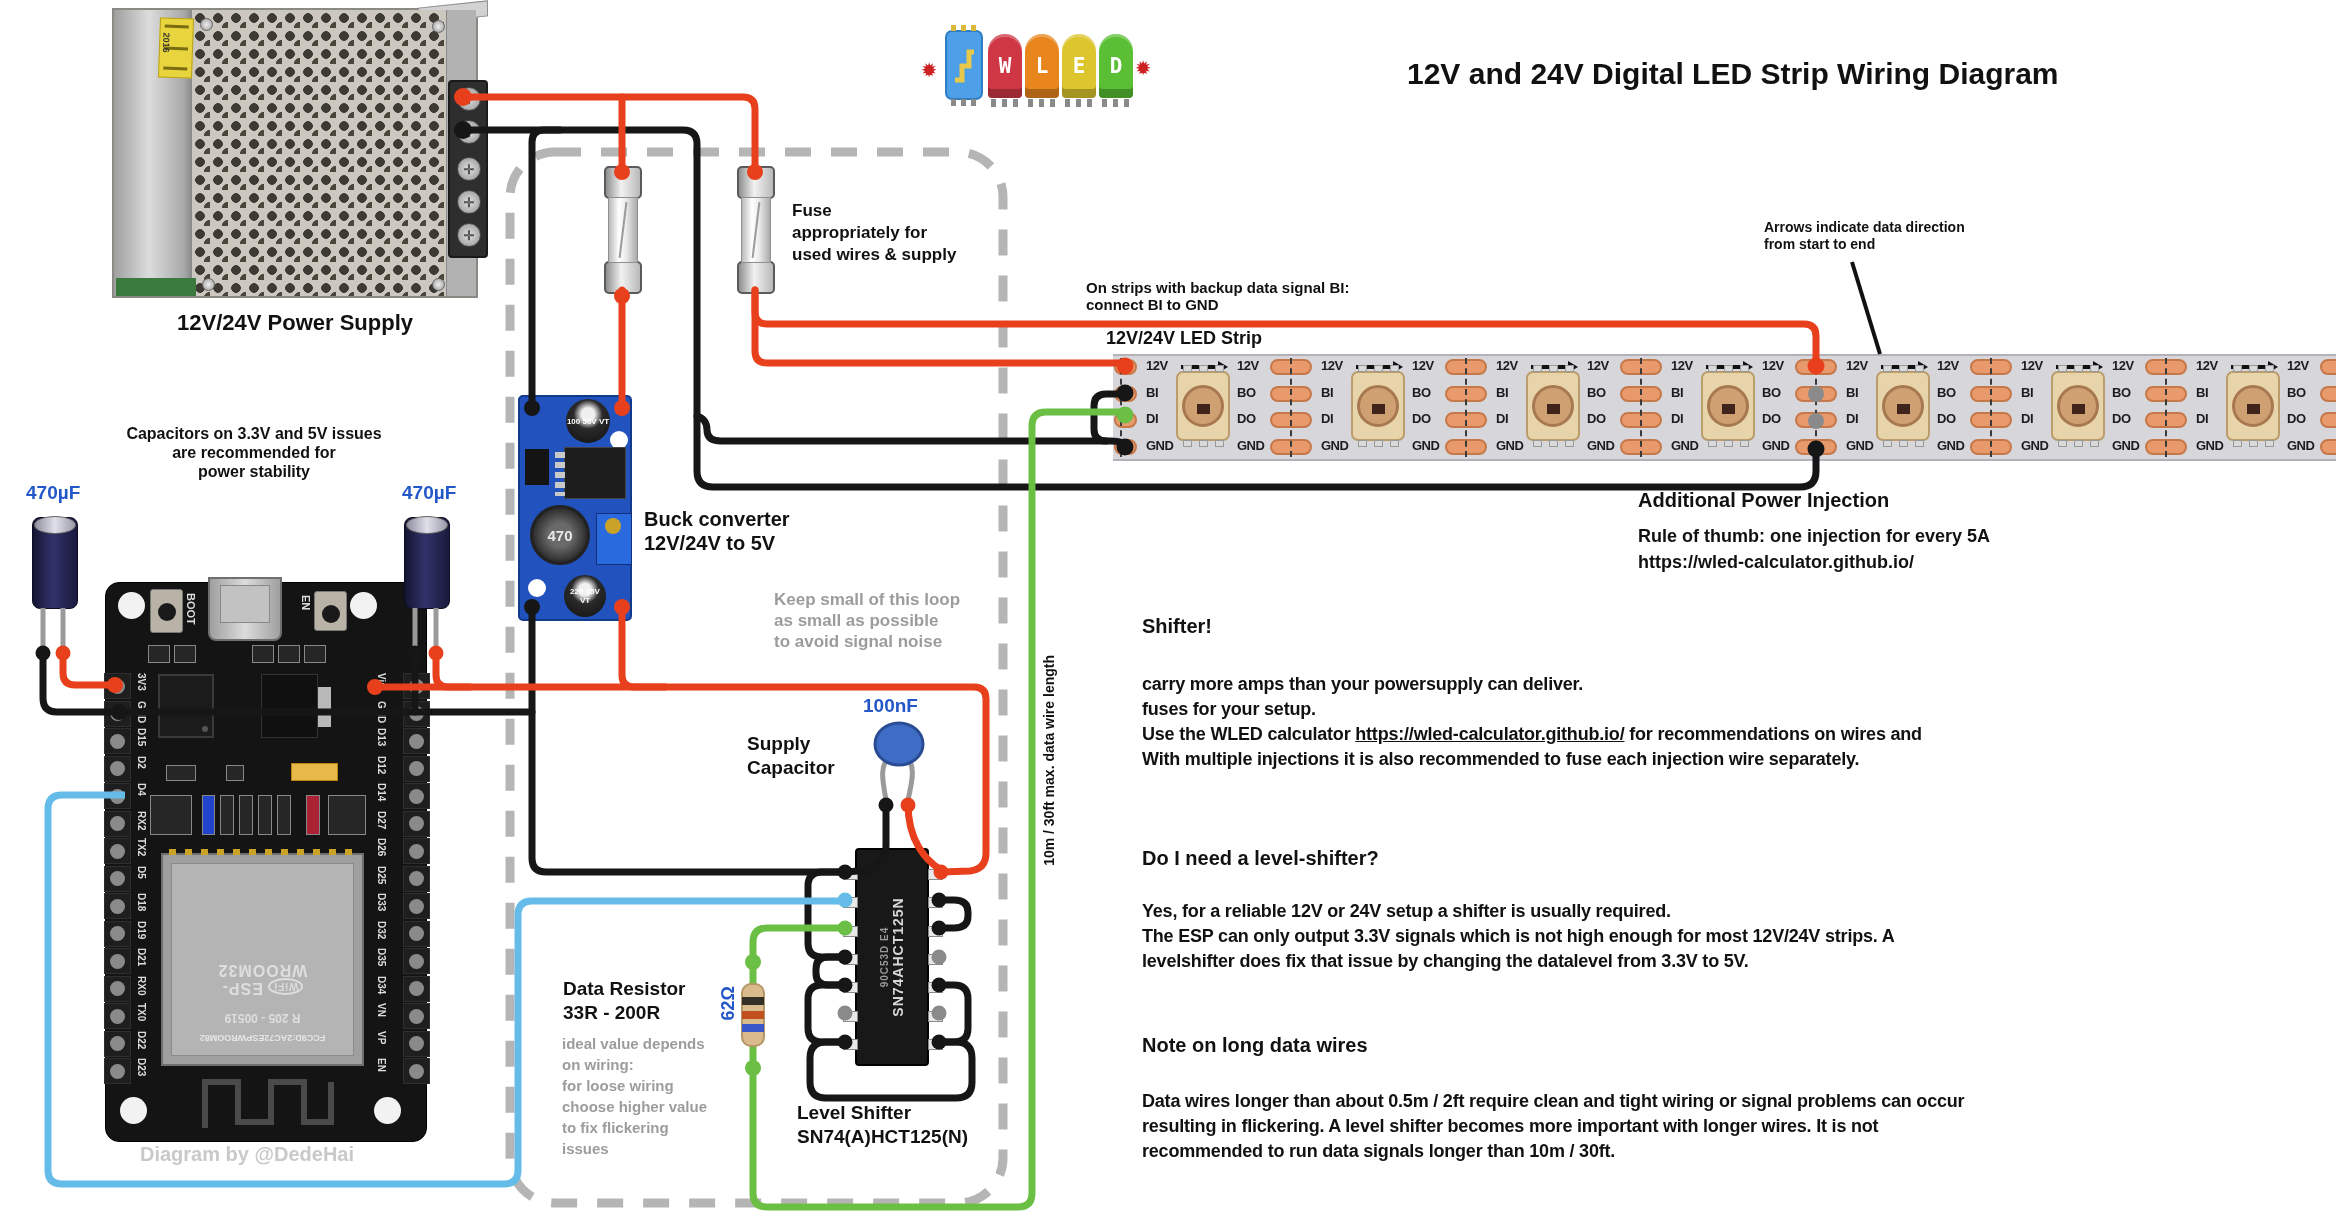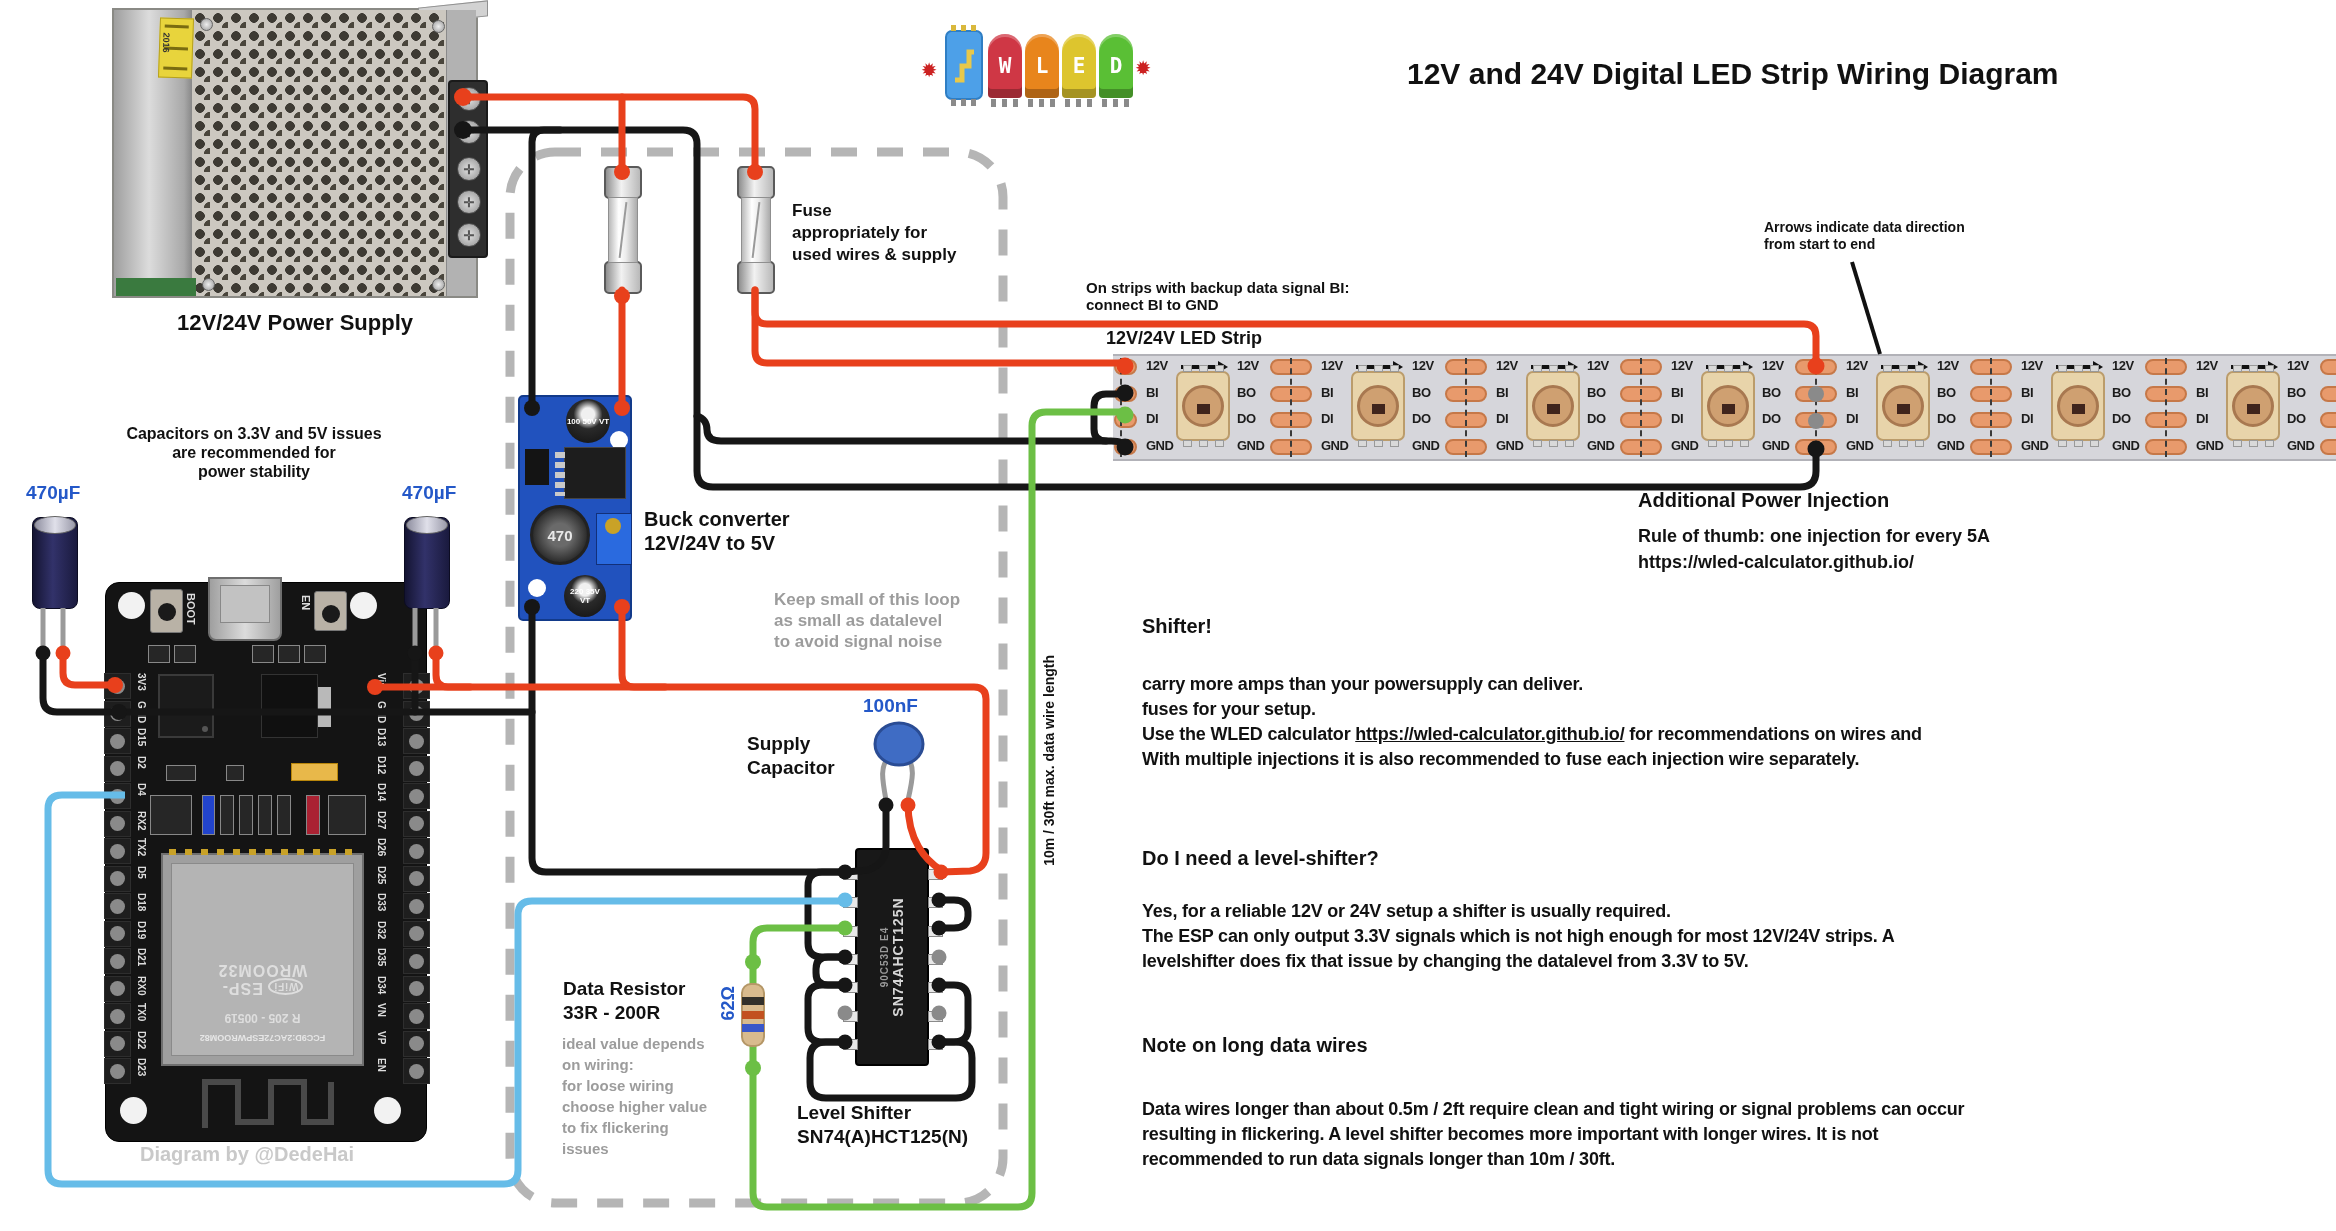--- a/index.html
+++ b/index.html
@@ -759,21 +759,21 @@
   <div style="font-size:18px;margin-top:5px">https://wled-calculator.github.io/</div>
 </div>
 
 <div class="lbl" style="left:644px;top:507px;font-size:20px;line-height:24px">
   <div>Buck converter</div>
     <div>12V/24V to 5V</div>
 </div>
 
 <div class="lbl gray" style="left:774px;top:589px;font-size:17px;line-height:21px">
   <div>Keep small of this loop</div>
-    <div>as small as datalevel</div>
+    <div>as small as possible</div>
     <div>to avoid signal noise</div>
 </div>
 
 <div class="lbl blue" style="left:863px;top:695px;font-size:19px">100nF</div>
 <div class="lbl" style="left:747px;top:732px;font-size:19px;line-height:24px">
   <div>Supply</div>
     <div>Capacitor</div>
 </div>
 
 <div class="lbl" style="left:563px;top:977px;font-size:19px;line-height:24px">
@@ -811,20 +811,20 @@
   <div class="sec-title">Do I need a level-shifter?</div>
   <div class="sec-body" style="margin-top:29px">
     <div>Yes, for a reliable 12V or 24V setup a shifter is usually required.</div>
     <div>The ESP can only output 3.3V signals which is not high enough for most 12V/24V strips. A</div>
     <div>levelshifter does fix that issue by changing the datalevel from 3.3V to 5V.</div>
   </div>
 </div>
 
 <div class="lbl" style="left:1142px;top:1034px">
   <div class="sec-title">Note on long data wires</div>
-  <div class="sec-body" style="margin-top:40px">
+  <div class="sec-body" style="margin-top:32px">
     <div>Data wires longer than about 0.5m / 2ft require clean and tight wiring or signal problems can occur</div>
     <div>resulting in flickering. A level shifter becomes more important with longer wires. It is not</div>
     <div>recommended to run data signals longer than 10m / 30ft.</div>
   </div>
 </div>
 
 <div class="lbl" style="left:140px;top:1143px;font-size:20px;color:#c9c9c9">Diagram by @DedeHai</div>
 
 </body></html>

